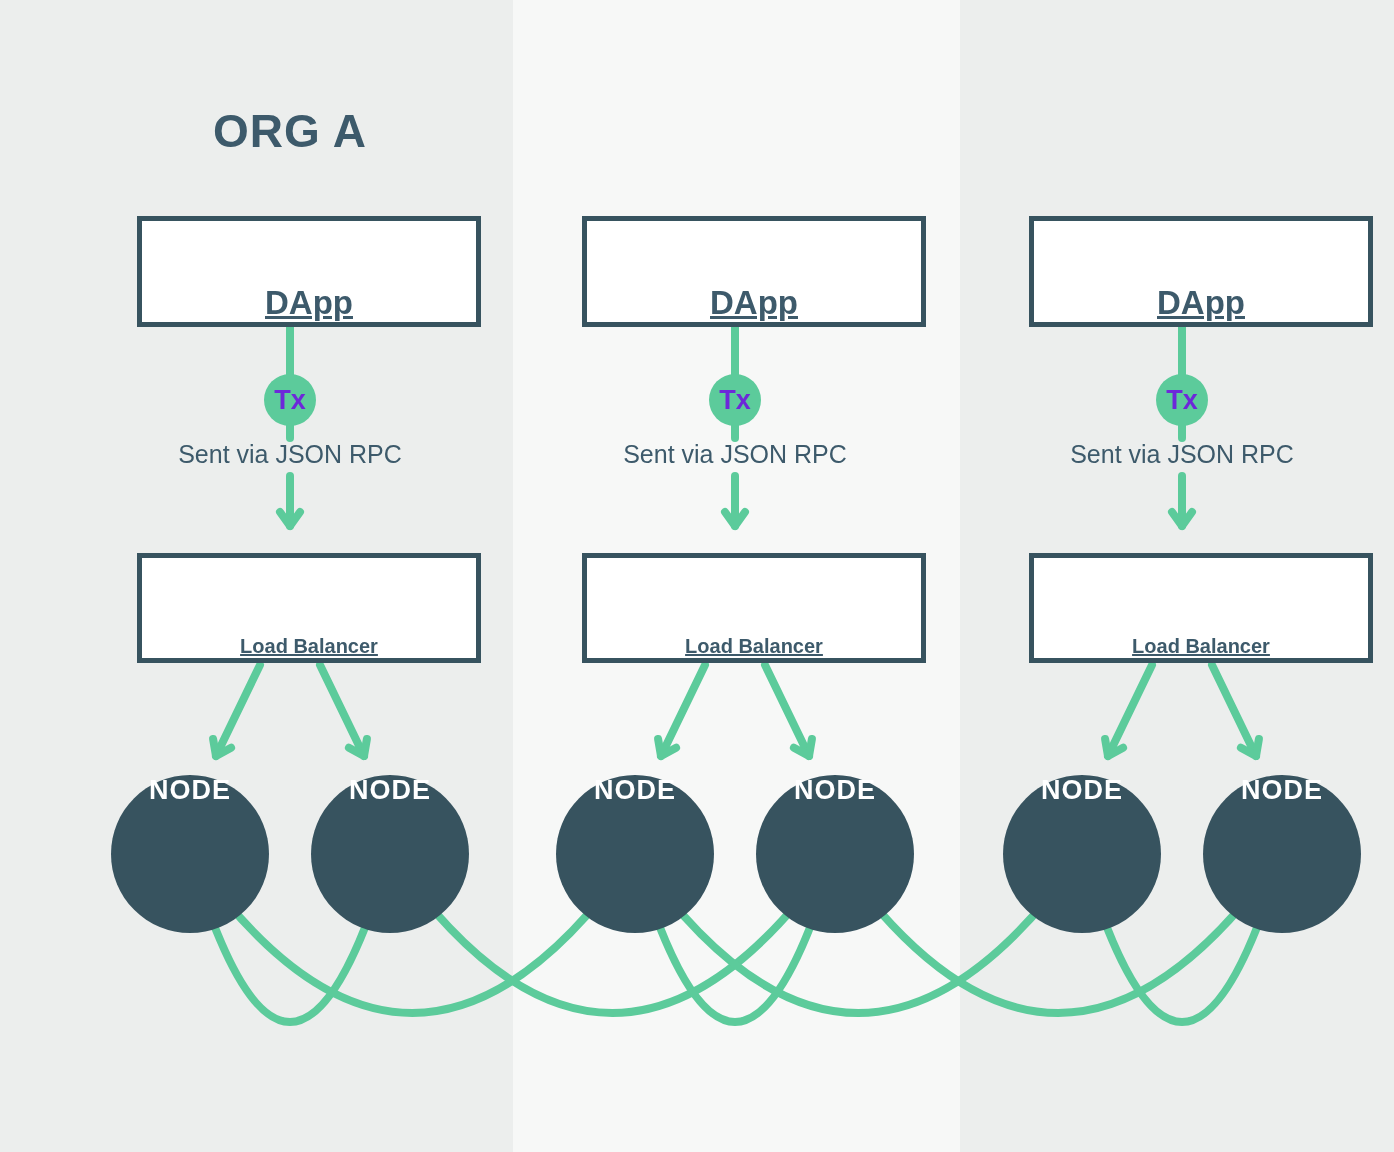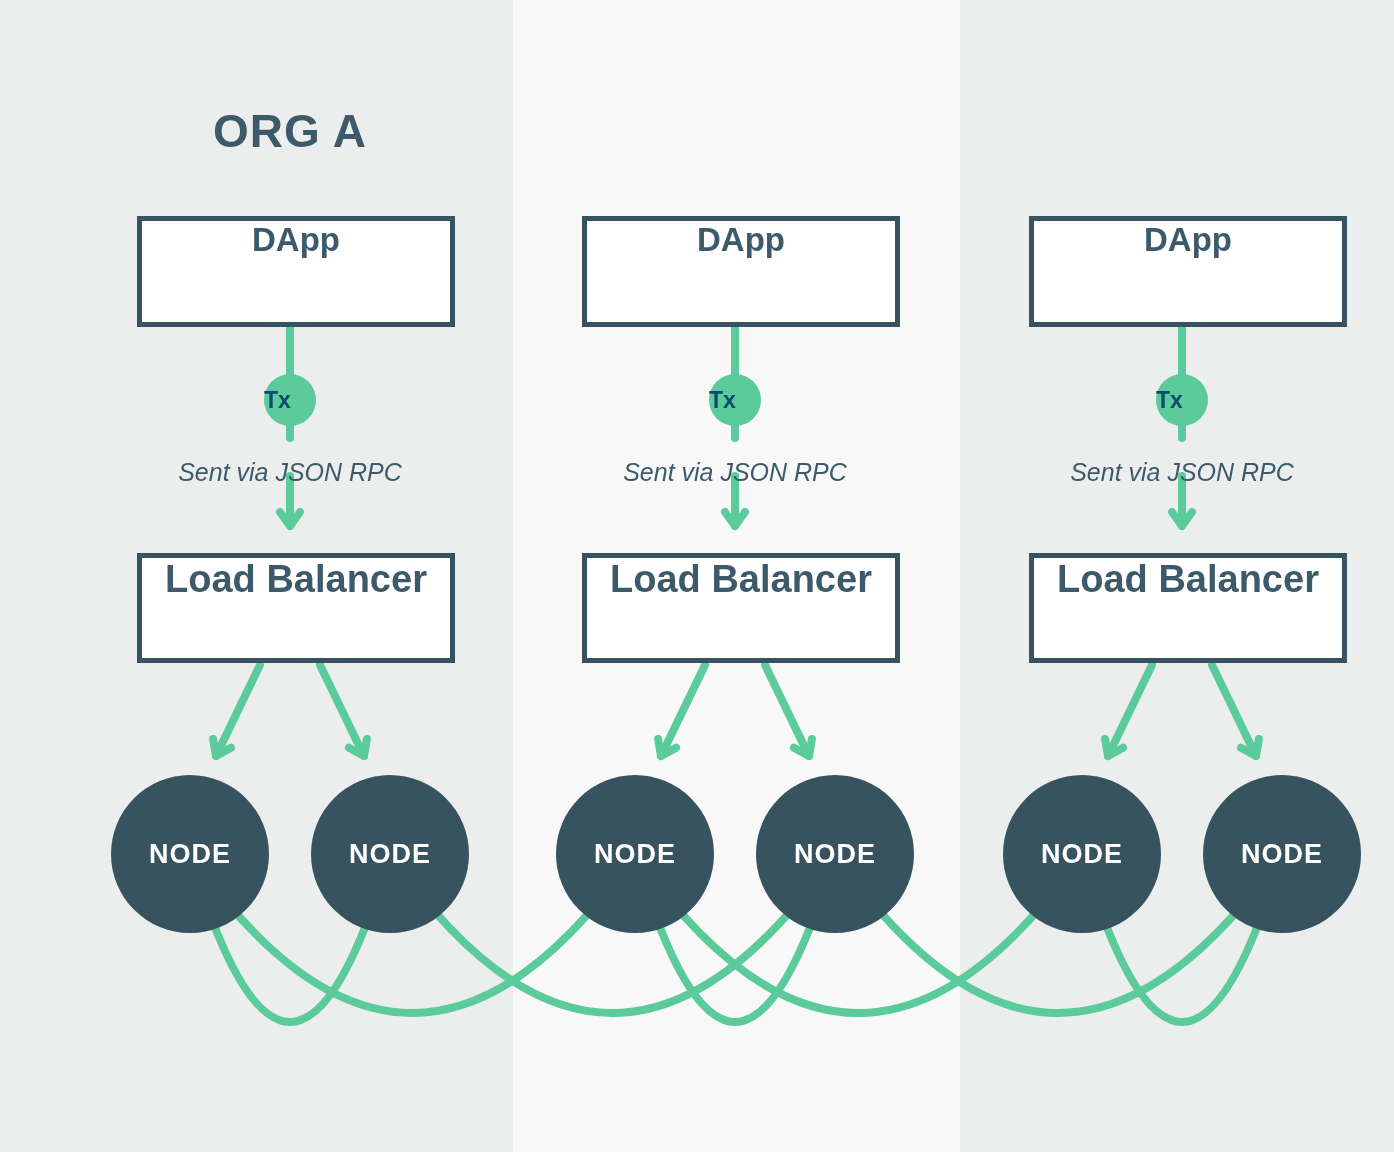--- a/index.html
+++ b/index.html
@@ -20,40 +20,40 @@
   .band-b{left:473px;width:447px;background:var(--band-middle);}
   .band-c{left:920px;width:474px;background:var(--band-outer);}
   svg.wires{position:absolute;left:0;top:0;z-index:1;}
   .layer{position:absolute;left:0;top:0;width:100%;height:100%;z-index:2;pointer-events:none;}
   .org-title{
     position:absolute;top:104px;width:340px;left:calc(var(--cx) - 170px);
     text-align:center;font-size:46px;font-weight:bold;letter-spacing:1px;
     color:var(--slate);
   }
   .box{
-    position:absolute;left:calc(var(--cx) - 153px);width:318px;
+    position:absolute;left:calc(var(--cx) - 153px);width:344px;
     background:var(--box-bg);border:5px solid var(--slate-dark);
-    display:flex;align-items:flex-start;justify-content:center;
-    color:var(--slate);font-weight:bold;
+    display:flex;align-items:flex-end;justify-content:center;
+    color:var(--slate);font-weight:bold;text-decoration:underline;
   }
   .dapp-box{top:216px;height:111px;font-size:33px;}
-  .lb-box{top:553px;height:110px;font-size:38px;}
+  .lb-box{top:553px;height:110px;font-size:20px;}
   .tx-circle{
     position:absolute;top:374px;left:calc(var(--cx) - 26px);
     width:52px;height:52px;border-radius:50%;background:var(--green);
-    display:flex;align-items:center;
-    color:#0c4a6e;font-size:23px;font-weight:bold;
+    display:flex;align-items:center;justify-content:center;
+    color:#6d28d9;font-size:27px;font-weight:bold;
   }
   .rpc-label{
-    position:absolute;top:458px;width:360px;left:calc(var(--cx) - 180px);
-    text-align:center;font-size:25px;color:var(--slate);font-style:italic;
+    position:absolute;top:440px;width:360px;left:calc(var(--cx) - 180px);
+    text-align:center;font-size:25px;color:var(--slate);
   }
   .node{
     position:absolute;top:775px;width:158px;height:158px;border-radius:50%;
-    background:var(--slate-dark);display:flex;align-items:center;justify-content:center;
+    background:var(--slate-dark);display:flex;align-items:flex-start;justify-content:center;
     color:var(--node-text);font-size:27px;font-weight:bold;letter-spacing:1px;
   }
   .node-left{left:calc(var(--cx) - 179px);}
   .node-right{left:calc(var(--cx) + 21px);}
   .col-a{--cx:250px;} .col-b{--cx:695px;} .col-c{--cx:1142px;}
   .wire{stroke:var(--green);stroke-width:8;fill:none;stroke-linecap:round;stroke-linejoin:round;}
 </style>
 </head>
 <body>
 

